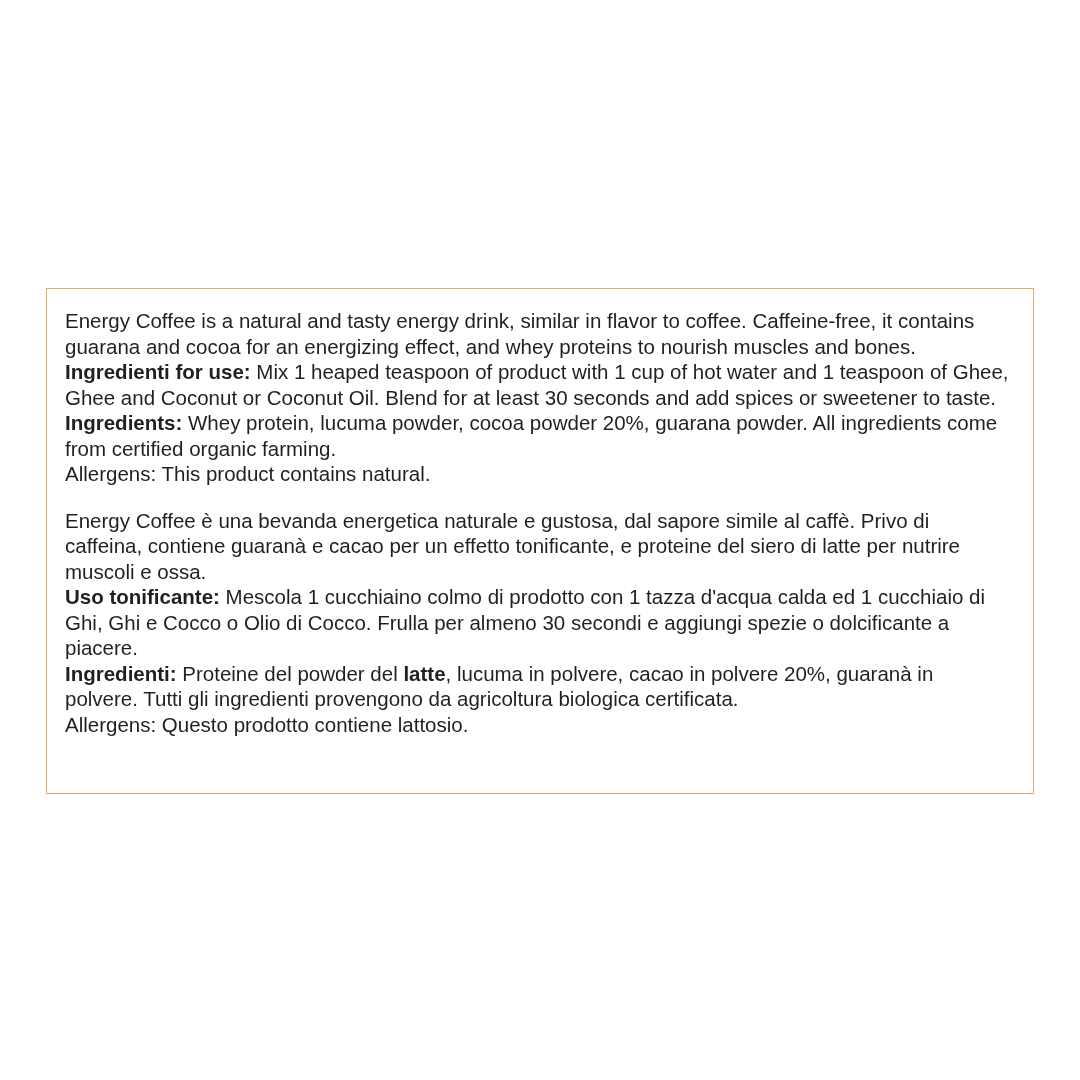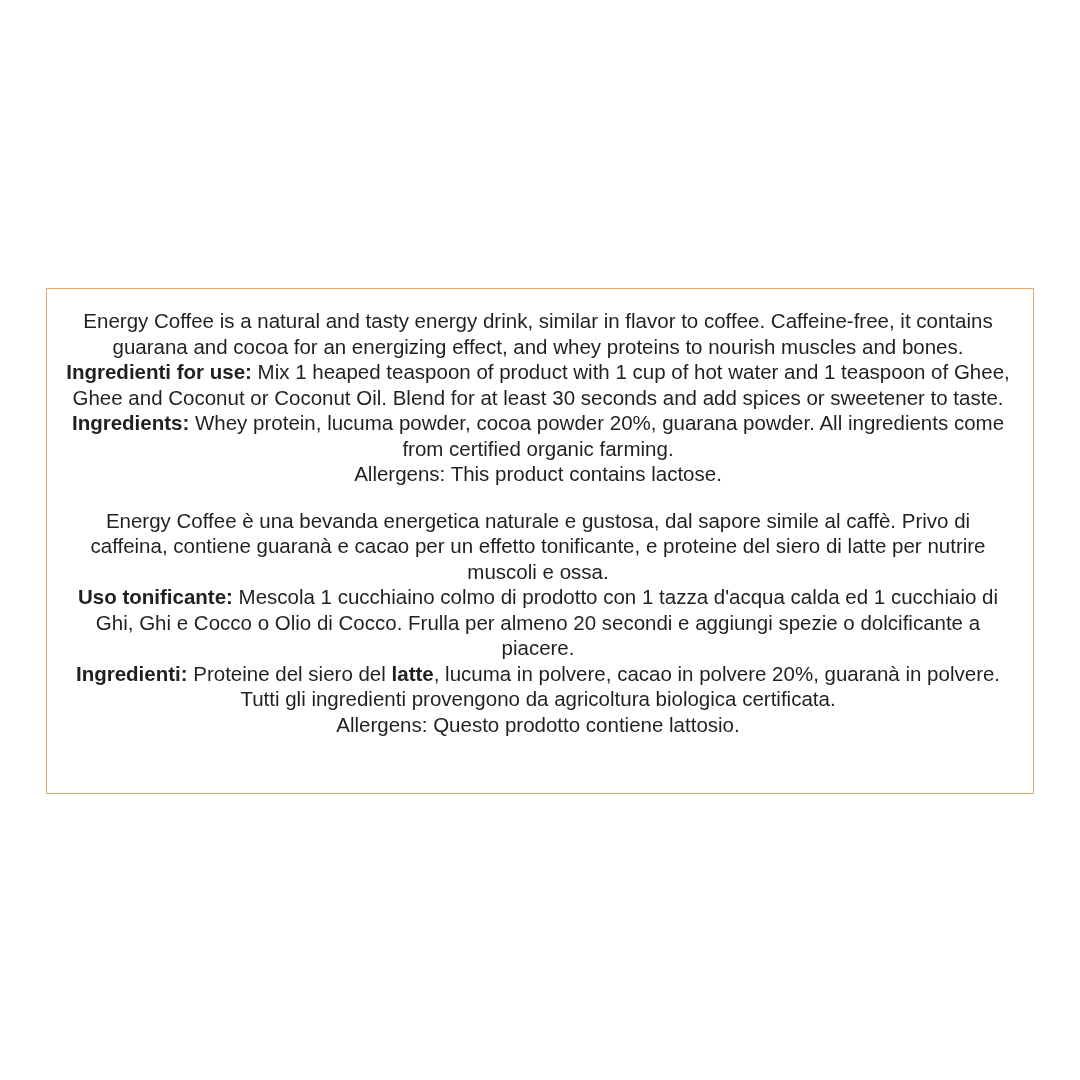--- a/index.html
+++ b/index.html
@@ -25,21 +25,20 @@
     border: 1.5px solid #e8a96a;
     background: #ffffff;
   }
   .panel-inner {
     padding: 19px 22px 0 18px;
   }
   .block {
     font-size: 20.5px;
     line-height: 25.5px;
     color: #231f20;
-    text-align: center;
   }
   .block.en {
     font-style: normal;
   }
   .block.it {
     margin-top: 21px;
   }
   .block p {
     margin: 0;
   }
@@ -50,24 +49,24 @@
 </head>
 <body>
 
 <div class="panel" style="border-color: rgb(232, 169, 106);">
   <div class="panel-inner">
 
     <div class="block en">
       <p>Energy Coffee is a natural and tasty energy drink, similar in flavor to coffee. Caffeine-free, it contains guarana and cocoa for an energizing effect, and whey proteins to nourish muscles and bones.</p>
       <p><b>Ingredienti for use:</b><span> Mix 1 heaped teaspoon of product with 1 cup of hot water and 1 teaspoon of Ghee, Ghee and Coconut or Coconut Oil. Blend for at least 30 seconds and add spices or sweetener to taste.</span></p>
       <p><b>Ingredients:</b><span> Whey protein, lucuma powder, cocoa powder 20%, guarana powder. All ingredients come from certified organic farming.</span></p>
-      <p>Allergens: This product contains lactose.</p>
+      <p>Allergens: This product contains natural.</p>
     </div>
 
     <div class="block it">
       <p>Energy Coffee è una bevanda energetica naturale e gustosa, dal sapore simile al caffè. Privo di caffeina, contiene guaranà e cacao per un effetto tonificante, e proteine del siero di latte per nutrire muscoli e ossa.</p>
-      <p><b>Uso tonificante:</b><span> Mescola 1 cucchiaino colmo di prodotto con 1 tazza d'acqua calda ed 1 cucchiaio di Ghi, Ghi e Cocco o Olio di Cocco. Frulla per almeno 20 secondi e aggiungi spezie o dolcificante a piacere.</span></p>
-      <p><b>Ingredienti:</b><span> Proteine del siero del </span><b>latte</b><span>, lucuma in polvere, cacao in polvere 20%, guaranà in polvere. Tutti gli ingredienti provengono da agricoltura biologica certificata.</span></p>
+      <p><b>Uso tonificante:</b><span> Mescola 1 cucchiaino colmo di prodotto con 1 tazza d'acqua calda ed 1 cucchiaio di Ghi, Ghi e Cocco o Olio di Cocco. Frulla per almeno 30 secondi e aggiungi spezie o dolcificante a piacere.</span></p>
+      <p><b>Ingredienti:</b><span> Proteine del powder del </span><b>latte</b><span>, lucuma in polvere, cacao in polvere 20%, guaranà in polvere. Tutti gli ingredienti provengono da agricoltura biologica certificata.</span></p>
       <p>Allergens: Questo prodotto contiene lattosio.</p>
     </div>
 
   </div>
 </div>
 
 </body></html>

